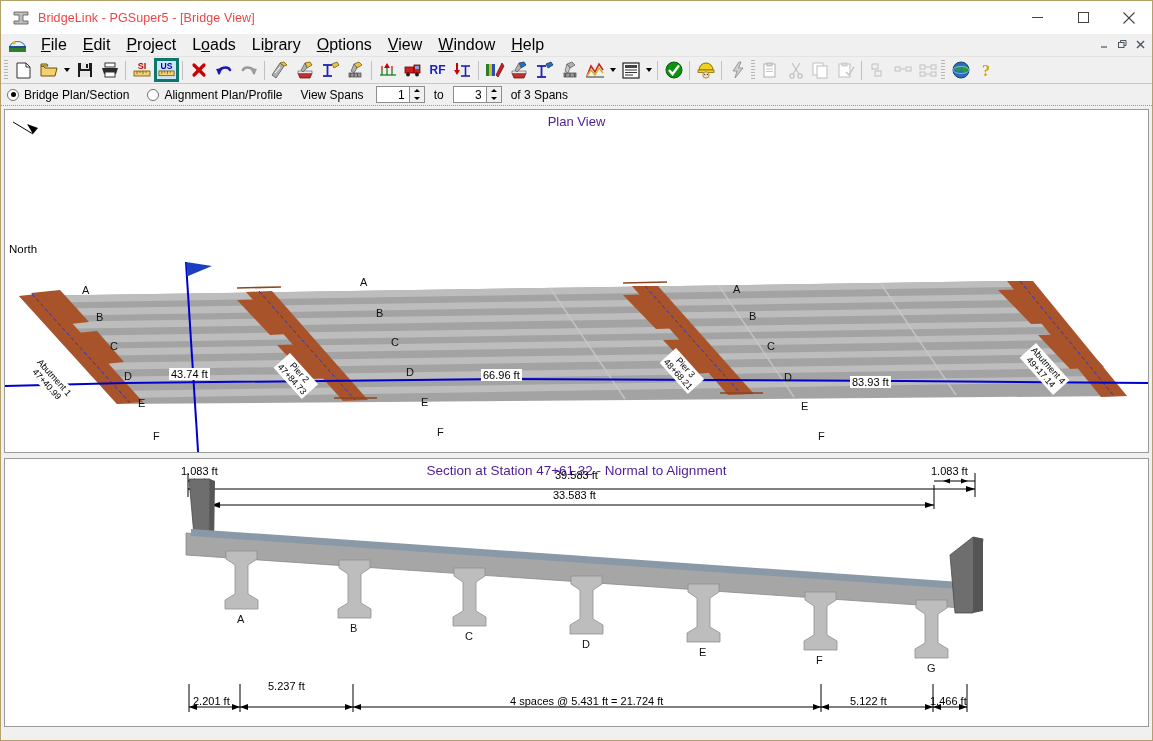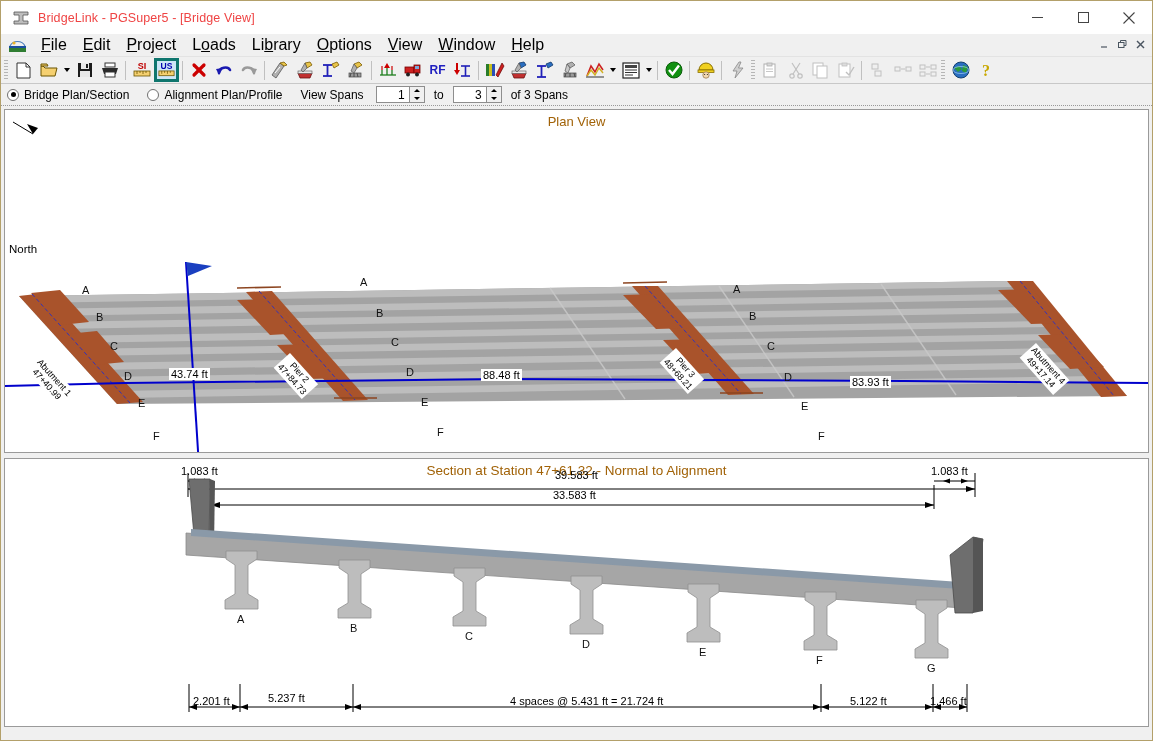--- a/index.html
+++ b/index.html
@@ -120,21 +120,21 @@
 
   
   .panes{position:relative;background:#f0f0f0;padding:3px;box-sizing:border-box;}
   .pane{
     background:#fff;border:1px solid #9a9a9a;position:relative;overflow:hidden;
     box-sizing:border-box;
   }
   #plan-pane{height:344px;margin-bottom:5px;}
   #section-pane{height:269px;}
   .pane-title{
-    position:absolute;width:100%;text-align:center;font-size:13px;color:#a16207;
+    position:absolute;width:100%;text-align:center;font-size:13px;color:#4c1d95;
   }
 
   
   .statusbar{
     position:absolute;left:0;bottom:0;width:1151px;height:21px;
     background:#f0f0f0;border-top:1px solid #d6d6d6;
     display:flex;align-items:center;font-size:12px;
     box-sizing:border-box;
   }
   .status-left{padding-left:5px;flex:1;}
@@ -703,21 +703,21 @@
           <text x="110" y="386">H</text>
             <text x="354" y="381">H</text>
             <text x="737" y="383">H</text>
             <text x="1110" y="383">H</text>
         </g>
       </svg>
 
       <div class="dlabel" style="left:4px;top:133px;font-size:11.5px;">North</div>
 
       <div class="dimbox" style="left:164px;top:258px;">43.74 ft</div>
-      <div class="dimbox" style="left:476px;top:259px;">88.48 ft</div>
+      <div class="dimbox" style="left:476px;top:259px;">66.96 ft</div>
       <div class="dimbox" style="left:845px;top:266px;">83.93 ft</div>
 
       <div class="rot-lbl" style="left:37px;top:245px;transform:rotate(48deg);transform-origin:left top;">
         <div>Abutment 1</div>
         <div>47+40.99</div>
       </div>
       <div class="rot-lbl" style="left:285px;top:243px;transform:rotate(48deg);transform-origin:left top;">
         <div>Pier 2</div>
         <div>47+84.73</div>
       </div>
@@ -824,21 +824,21 @@
           <polygon points="962,248 954,245 954,251"></polygon>
         </g>
       </svg>
 
       <div class="dlabel" style="left:176px;top:6px;">1.083 ft</div>
       <div class="dlabel" style="left:926px;top:6px;">1.083 ft</div>
       <div class="dlabel" style="left:550px;top:10px;">39.583 ft</div>
       <div class="dlabel" style="left:548px;top:30px;">33.583 ft</div>
 
       <div class="dlabel" style="left:188px;top:236px;">2.201 ft</div>
-      <div class="dlabel" style="left:263px;top:221px;margin-top:12px;">5.237 ft</div>
+      <div class="dlabel" style="left:263px;top:221px;">5.237 ft</div>
       <div class="dlabel" style="left:505px;top:236px;">4 spaces @ 5.431 ft = 21.724 ft</div>
       <div class="dlabel" style="left:845px;top:236px;">5.122 ft</div>
       <div class="dlabel" style="left:925px;top:236px;">1.466 ft</div>
     </div>
   </div>
 
 
 </div>
 
 </body></html>

